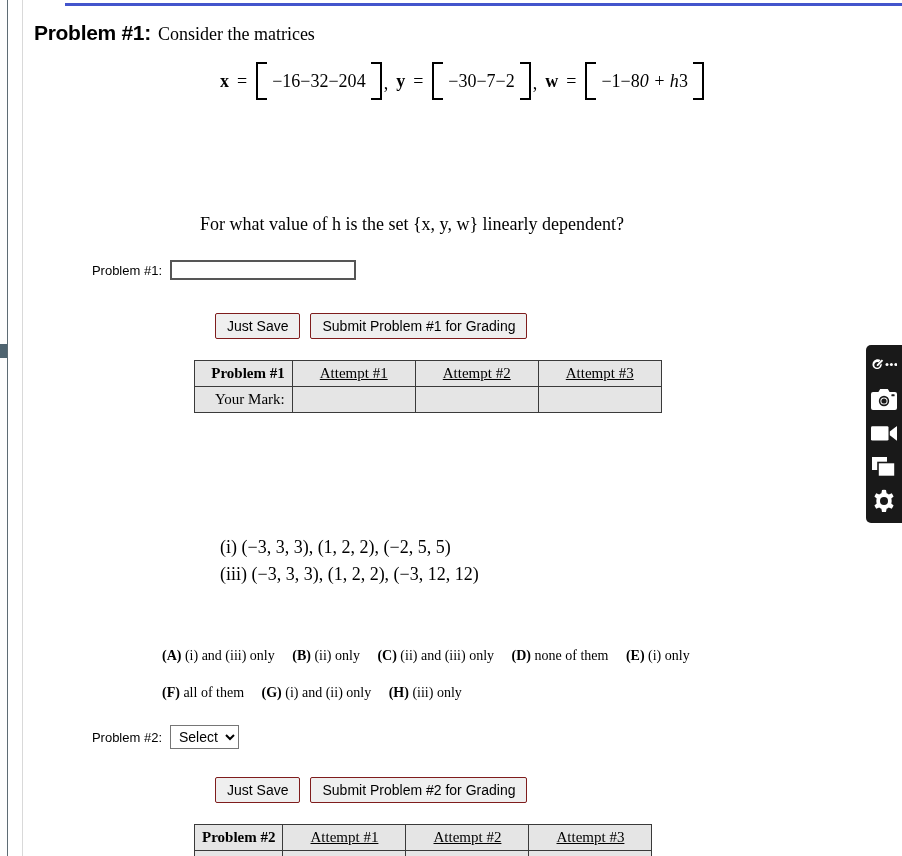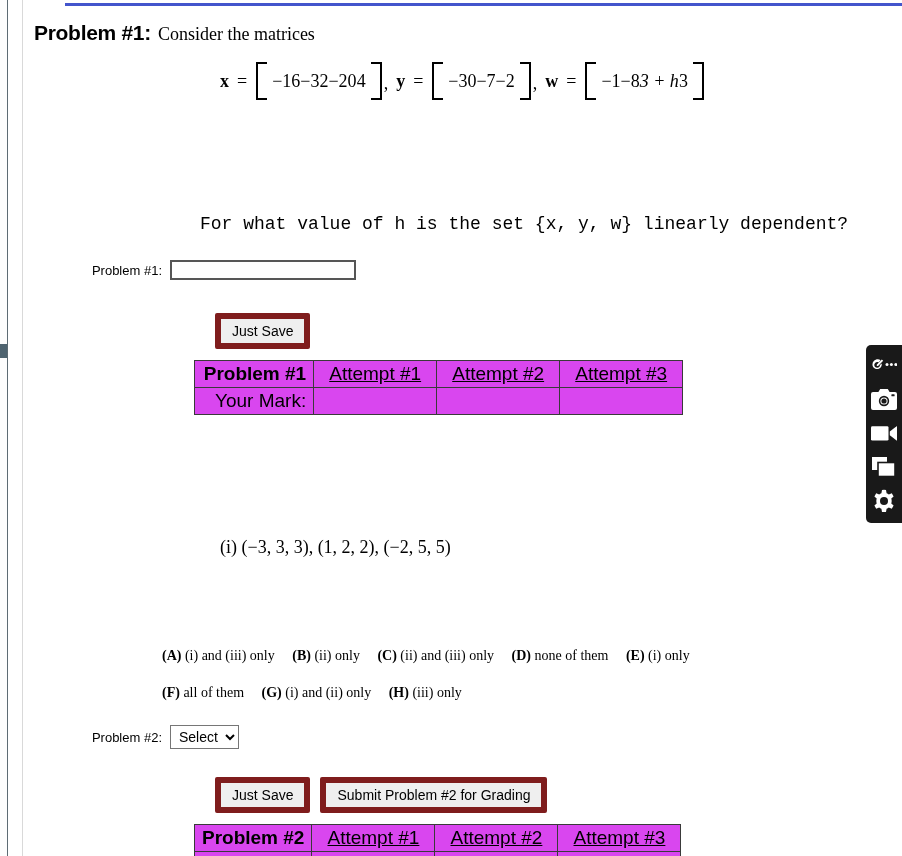--- a/index.html
+++ b/index.html
@@ -123,21 +123,21 @@
   .mat-sep {
     font-family: "Liberation Serif", serif;
     font-size: 18px;
     align-self: flex-end;
     padding: 0 8px 6px 2px;
   }
   .ital { font-style: italic; }
 
   .centered-prompt {
     position: absolute;
-    font-family: Liberation Mono, monospace;
+    font-family: Liberation Serif, serif;
     font-size: 18px;
     white-space: nowrap;
   }
 
   
   .answer-row {
     position: absolute;
     display: flex;
     align-items: center;
   }
@@ -171,34 +171,34 @@
     box-sizing: border-box;
   }
 
   
   .btn-row { position: absolute; display: flex; gap: 10px; }
   button.form-btn {
     font-family: "Liberation Sans", sans-serif;
     font-size: 14px;
     color: #000;
     background: #efefef;
-    border: 6px solid #7f1d1d;
+    border: 1px solid #7f1d1d;
     border-radius: 2px;
     padding: 4px 11px;
     cursor: pointer;
     line-height: 16px;
   }
 
   
   table.attempts {
     position: absolute;
     border-collapse: collapse;
-    font-family: Liberation Sans, sans-serif;
-    font-size: 19px;
-    background: #d946ef;
+    font-family: Liberation Serif, serif;
+    font-size: 15px;
+    background: #e5e5e5;
   }
   table.attempts td {
     border: 1px solid #3a3a3a;
     padding: 2px 7px;
     height: 21px;
     vertical-align: middle;
   }
   td.rowhead {
     text-align: right;
     white-space: nowrap;
@@ -307,37 +307,38 @@
       <span class="mat-sep">,</span>
     </div>
 
     <div class="mat-group">
       <span class="mat-name serif">w</span>
       <span class="mat-eq serif">=</span>
       <span class="bracket">
         <span class="mat-col" style="min-width:54px;">
           <span>−1</span>
           <span>−8</span>
-          <span class="ital">3 + h</span>
+          <span class="ital">0 + h</span>
           <span>3</span>
         </span>
       </span>
     </div>
 
   </div>
 
   <div class="centered-prompt" style="left:176px; top:214px;">For what value of h is the set {x, y, w} linearly dependent?</div>
 
   <div class="answer-row" style="left:50px; top:260px;">
     <span class="answer-label">Problem #1:</span>
     <input type="text" class="answer-box" value="" style="">
   </div>
 
   <div class="btn-row" style="left:191px; top:313px;">
     <button class="form-btn">Just Save</button>
+    <button class="form-btn">Submit Problem #1 for Grading</button>
   </div>
 
   <table class="attempts" style="left:170px; top:360px;">
     <tbody>
         <tr>
       <td class="rowhead first">Problem #1</td>
       <td class="attempt-head"><span>Attempt #1</span></td>
       <td class="attempt-head"><span>Attempt #2</span></td>
       <td class="attempt-head"><span>Attempt #3</span></td>
     </tr>
@@ -346,20 +347,21 @@
       <td class="attempt-cell last"></td>
       <td class="attempt-cell last"></td>
       <td class="attempt-cell last"></td>
     </tr>
   </tbody>
     </table>
 
 
   <div class="vec-list" style="left:196px; top:534px;">
     <div>(i) (−3, 3, 3), (1, 2, 2), (−2, 5, 5)</div>
+    <div>(iii) (−3, 3, 3), (1, 2, 2), (−3, 12, 12)</div>
   </div>
 
   <div class="choice-block" style="left:138px; top:648px;">
     <span class="choice-item"><span class="ck">(A)</span> <span>(i) and (iii) only</span></span>
     <span class="choice-item"><span class="ck">(B)</span> <span>(ii) only</span></span>
     <span class="choice-item"><span class="ck">(C)</span> <span>(ii) and (iii) only</span></span>
     <span class="choice-item"><span class="ck">(D)</span> <span>none of them</span></span>
     <span class="choice-item"><span class="ck">(E)</span> <span>(i) only</span></span>
   </div>
 

